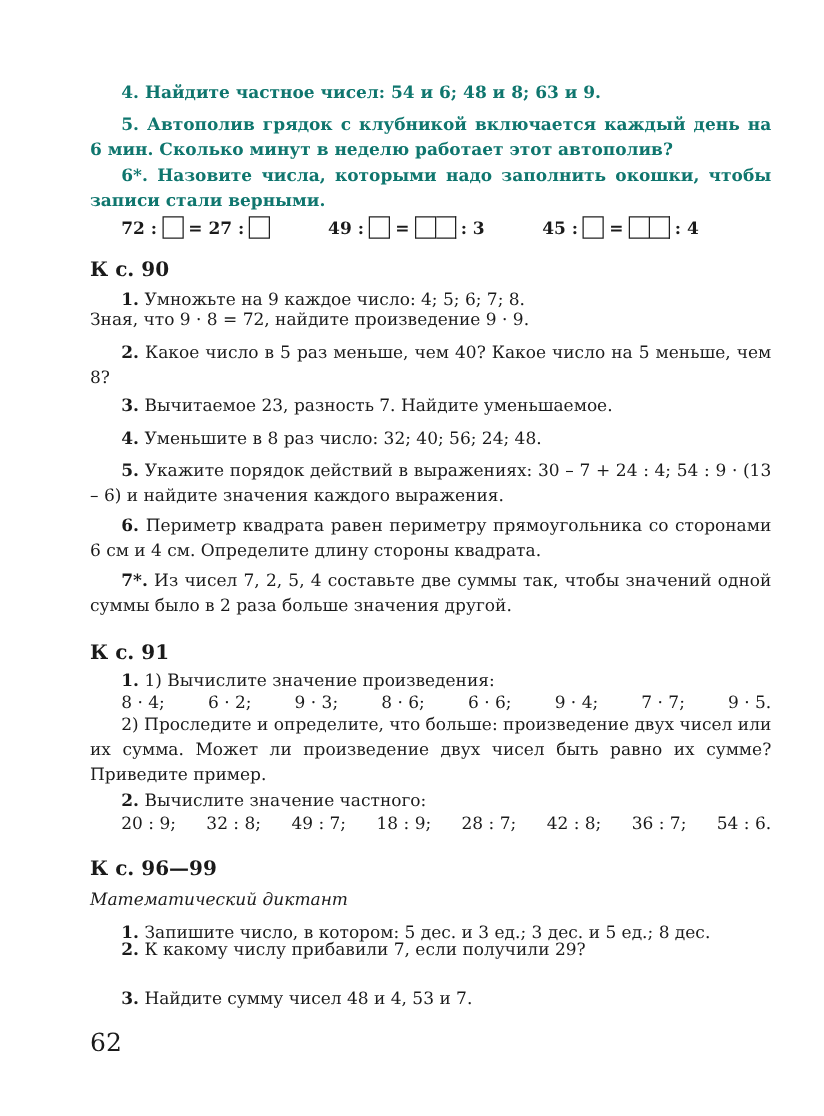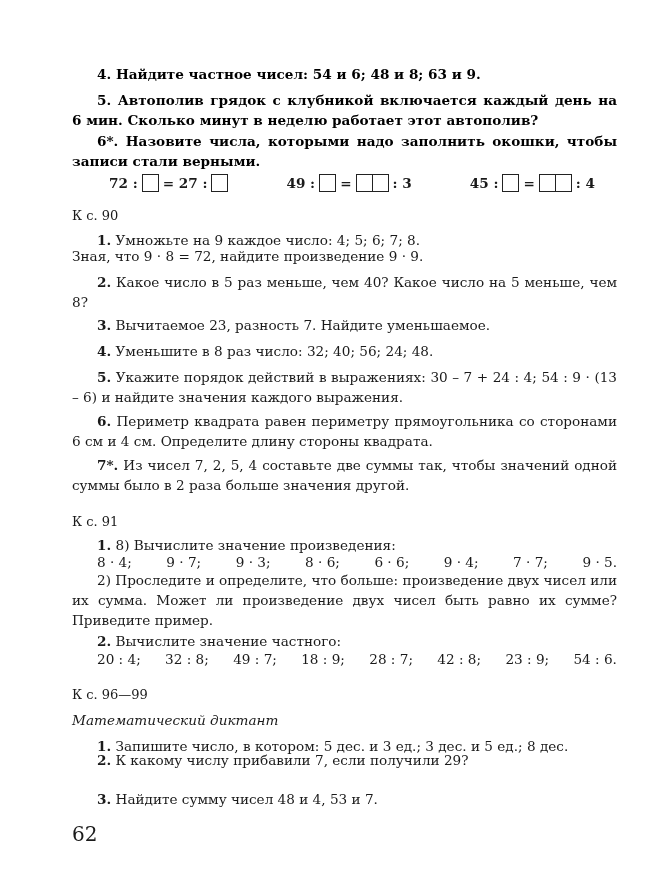--- a/index.html
+++ b/index.html
@@ -1,27 +1,27 @@
 <!DOCTYPE html>
 <html><head>
 <meta charset="utf-8">
 <style>
   html, body { margin: 0; padding: 0; background: #ffffff; }
   body { width: 659px; height: 893px; position: relative; overflow: hidden;
          font-family: "DejaVu Serif", "Liberation Serif", serif; color: #1a1a1a; }
   .page { position: absolute; left: 72px; top: 0; width: 545px; }
   .p { position: absolute; left: 0; width: 545px; font-size: 13.6px; line-height: 20px; text-align: justify; }
   .ind { text-indent: 25px; }
-  .dark { font-weight: bold; color: #000000; }
+  .dark { font-weight: bold; color: #0f766e; }
   .b { font-weight: bold; }
-  .head { font-weight: normal; font-size: 13px; }
+  .head { font-weight: bold; font-size: 16px; }
   .center-it { text-align: left; font-style: italic; }
   .row { position: absolute; left: 25px; right: 0; display: flex; justify-content: space-between; font-size: 13.6px; line-height: 20px; }
   .boxes { position: absolute; left: 25px; top: 173px; display: flex; gap: 46px; font-size: 13.6px; font-weight: bold; line-height: 20px; }
-  .eq { display: flex; align-items: center; gap: 4px; margin-left: 12px; }
+  .eq { display: flex; align-items: flex-start; gap: 4px; }
   .box { display: inline-block; width: 15px; height: 16px; border: 1.2px solid #222; vertical-align: middle; }
   .dbox { display: inline-flex; }
   .dbox .box + .box { border-left: none; }
   .pagenum { position: absolute; left: 0; top: 822px; font-size: 20px; }
 </style>
 </head>
 <body>
 
 <div class="page">
 
@@ -94,45 +94,45 @@
     <span>Периметр квадрата равен периметру прямоугольника со сторонами 6 см и 4 см. Определите длину стороны квадрата.</span>
   </div>
   <div class="p ind" style="top:455px">
     <span class="b">7*.</span>
     <span>Из чисел 7, 2, 5, 4 составьте две суммы так, чтобы значений одной суммы было в 2 раза больше значения другой.</span>
   </div>
 
   <div class="p head" style="top:512px">К с. 91</div>
   <div class="p ind" style="top:535px">
     <span class="b">1.</span>
-    <span>8) Вычислите значение произведения:</span>
+    <span>1) Вычислите значение произведения:</span>
   </div>
   <div class="row" style="top:552px">
     <span>8 · 4;</span>
-    <span>9 · 7;</span>
+    <span>6 · 2;</span>
     <span>9 · 3;</span>
     <span>8 · 6;</span>
     <span>6 · 6;</span>
     <span>9 · 4;</span>
     <span>7 · 7;</span>
     <span>9 · 5.</span>
   </div>
   <div class="p ind" style="top:570px">2) Проследите и определите, что больше: произведение двух чисел или их сумма. Может ли произведение двух чисел быть равно их сумме? Приведите пример.</div>
   <div class="p ind" style="top:631px">
     <span class="b">2.</span>
     <span>Вычислите значение частного:</span>
   </div>
   <div class="row" style="top:649px">
-    <span>20 : 4;</span>
+    <span>20 : 9;</span>
     <span>32 : 8;</span>
     <span>49 : 7;</span>
     <span>18 : 9;</span>
     <span>28 : 7;</span>
     <span>42 : 8;</span>
-    <span>23 : 9;</span>
+    <span>36 : 7;</span>
     <span>54 : 6.</span>
   </div>
 
   <div class="p head" style="top:685px">К с. 96—99</div>
   <div class="p center-it" style="top:710px">Математический диктант</div>
   <div class="p ind" style="top:736px">
     <span class="b">1.</span>
     <span>Запишите число, в котором: 5 дес. и 3 ед.; 3 дес. и 5 ед.; 8 дес.</span>
   </div>
   <div class="p ind" style="top:750px">

